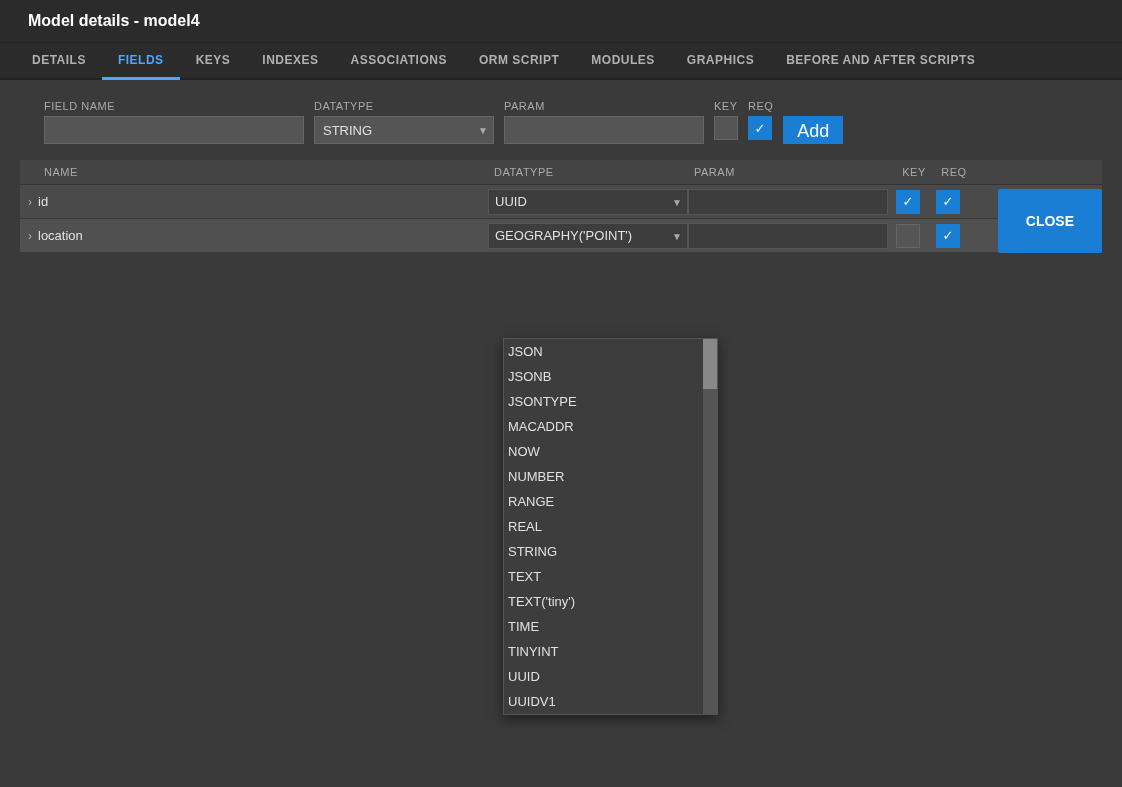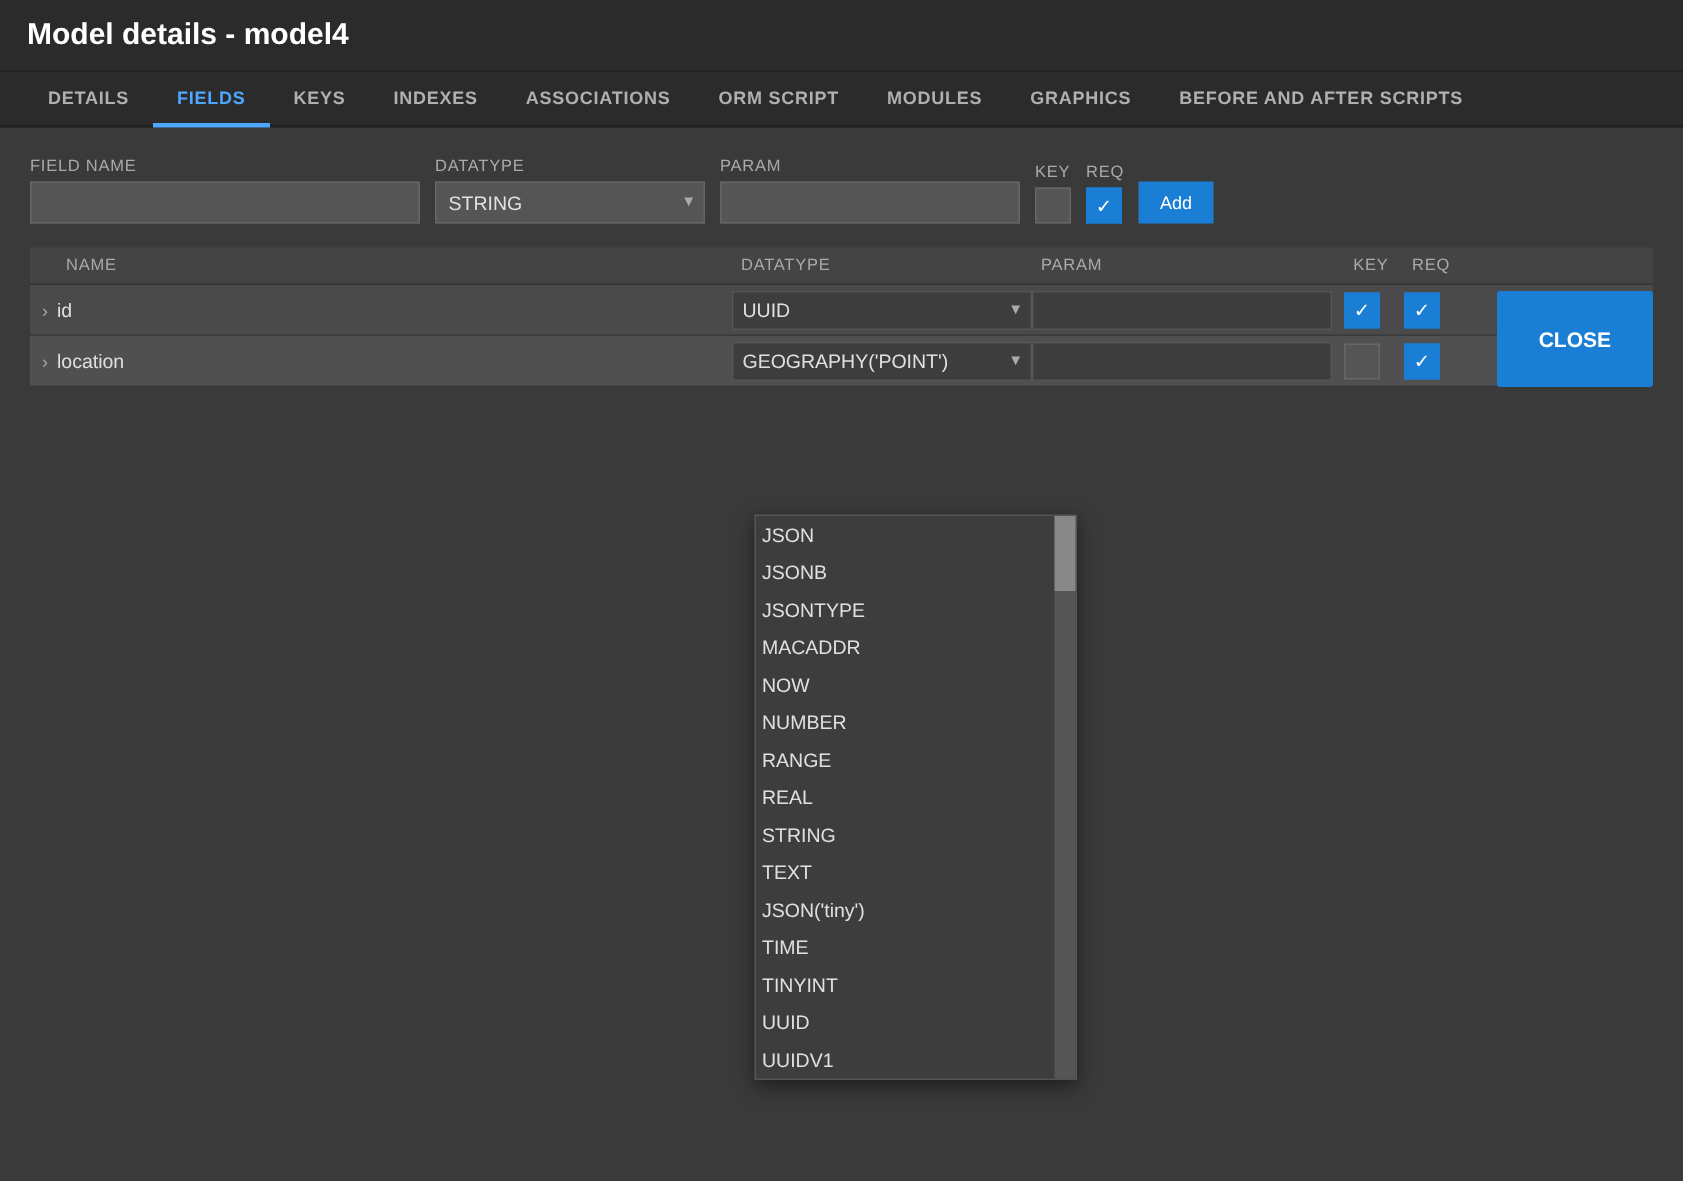--- a/index.html
+++ b/index.html
@@ -10,22 +10,22 @@
       color: #e0e0e0;
       width: 1122px;
       height: 787px;
       overflow: hidden;
       position: relative;
     }
 
     
     .title-bar {
       background: #2b2b2b;
-      padding: 12px 18px;
-      font-size: 20px;
+      padding: 12px 28px;
+      font-size: 16px;
       font-weight: bold;
       color: #ffffff;
       border-bottom: 1px solid #222;
     }
 
     
     .tab-bar {
       background: #2b2b2b;
       display: flex;
       align-items: flex-end;
@@ -49,23 +49,24 @@
 
     
     .content {
       padding: 20px;
       position: relative;
     }
 
     
     .add-row {
       display: flex;
-      align-items: flex-end;
+      align-items: flex-start;
       gap: 10px;
       margin-bottom: 16px;
+      margin-left: 24px;
     }
     .label-small {
       font-size: 11px;
       color: #aaa;
       letter-spacing: 0.5px;
       margin-bottom: 4px;
     }
     .field-group { display: flex; flex-direction: column; }
 
     .field-name-input {
@@ -130,21 +131,21 @@
       content: '✓';
       color: white;
       font-size: 13px;
     }
 
     .btn-add {
       background: #1a7fd4;
       color: white;
       border: none;
       padding: 5px 14px;
-      font-size: 12px;
+      font-size: 18px;
       cursor: pointer;
       height: 28px;
     }
 
     
     .table-header {
       display: flex;
       align-items: flex-end;
       background: #444;
       padding: 6px 8px;
@@ -382,21 +383,21 @@
       <div class="dropdown-item">JSON</div>
       <div class="dropdown-item">JSONB</div>
       <div class="dropdown-item">JSONTYPE</div>
       <div class="dropdown-item">MACADDR</div>
       <div class="dropdown-item">NOW</div>
       <div class="dropdown-item">NUMBER</div>
       <div class="dropdown-item">RANGE</div>
       <div class="dropdown-item">REAL</div>
       <div class="dropdown-item">STRING</div>
       <div class="dropdown-item">TEXT</div>
-      <div class="dropdown-item">JSON('tiny')</div>
+      <div class="dropdown-item">TEXT('tiny')</div>
       <div class="dropdown-item">TIME</div>
       <div class="dropdown-item">TINYINT</div>
       <div class="dropdown-item">UUID</div>
       <div class="dropdown-item">UUIDV1</div>
 
     </div>
 
     <div style="position:absolute;right:0;top:0;width:14px;height:100%;background:#555;">
       <div style="position:absolute;right:0;top:0;width:14px;height:50px;background:#888;"></div>
     </div>

